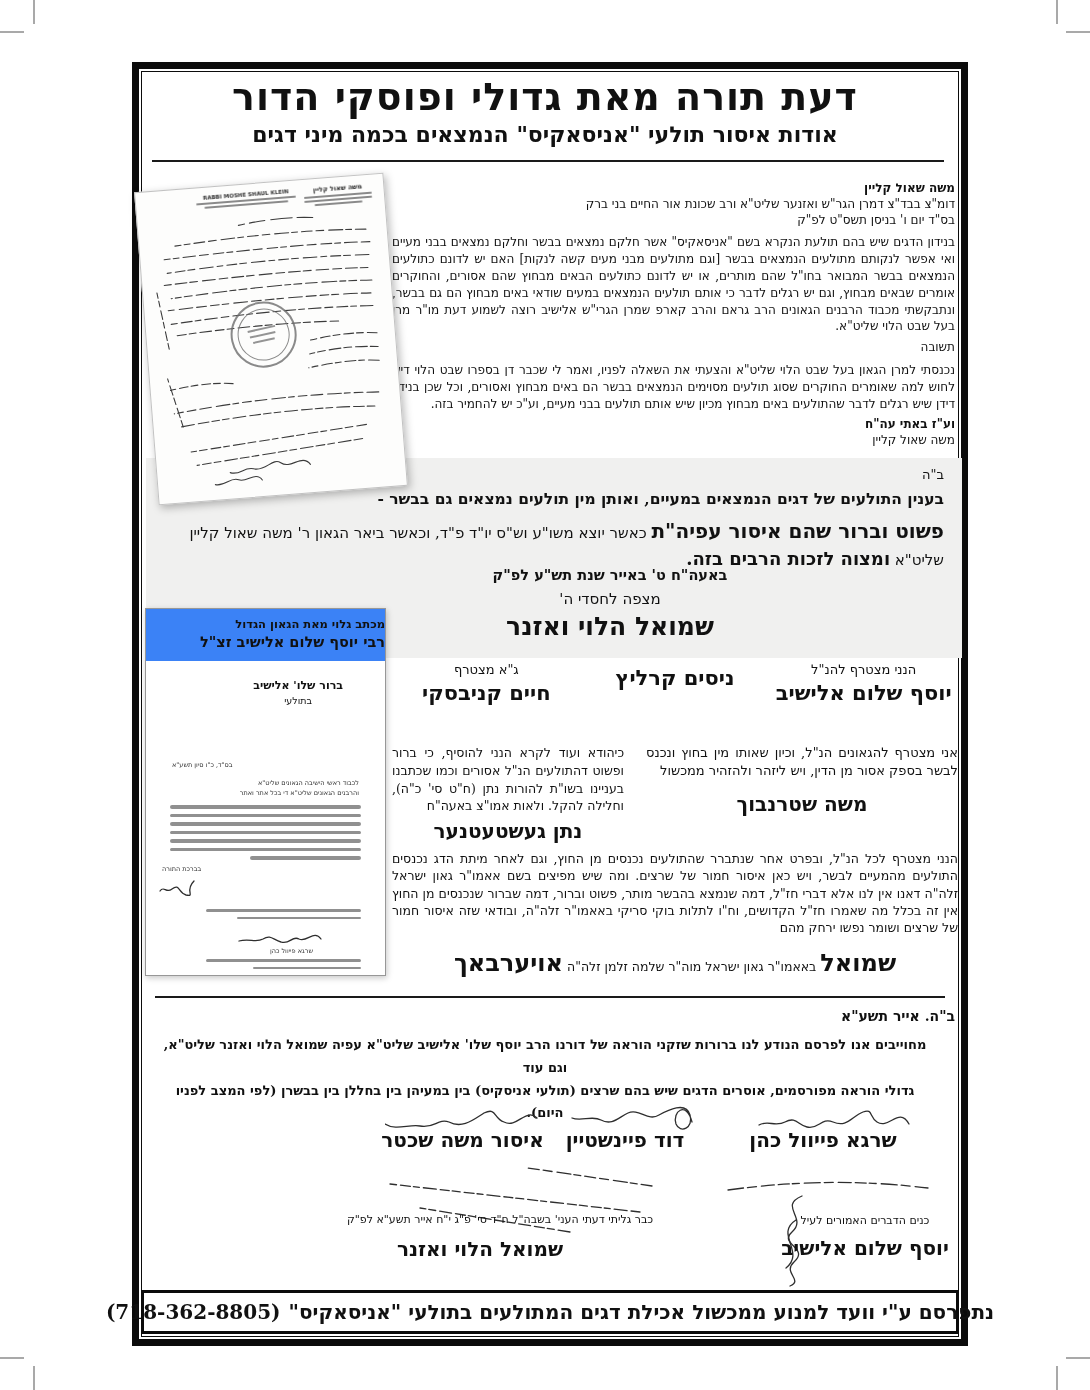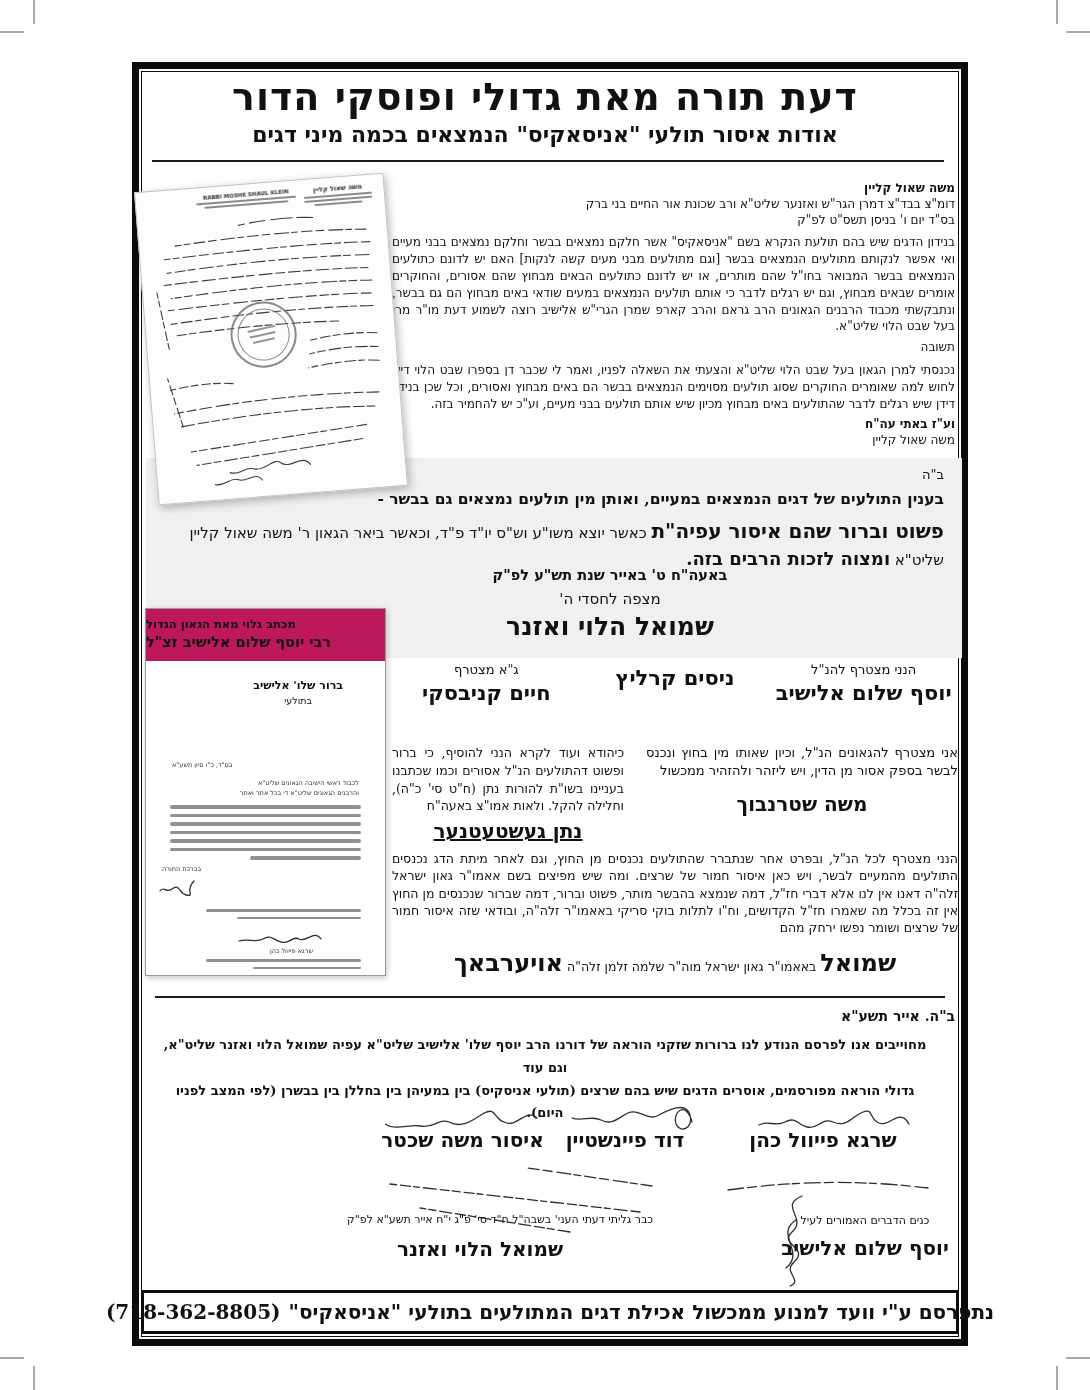--- a/index.html
+++ b/index.html
@@ -52,21 +52,21 @@
   .row2 p{margin:0;font-size:13px;line-height:1.42;text-align:justify;}
   .row2 .gp{font-size:12.5px;}
   .row2 .nm{font-size:20px;font-weight:bold;text-align:center;margin-top:11px;}
   .auer{left:392px;top:850px;width:566px;font-size:12.5px;line-height:1.38;text-align:justify;}
   .auerline{left:392px;top:948px;width:566px;text-align:center;white-space:nowrap;}
   .auerline .bg{font-size:24px;font-weight:bold;}
   .auerline .md{font-size:12.5px;}
   
   .letter2{left:145px;top:608px;width:241px;height:368px;background:#fff;border:1px solid #979797;
            box-shadow:1px 2px 6px rgba(0,0,0,.22);z-index:5;box-sizing:border-box;}
-  .letter2 .head{height:52px;background:#be185d;text-align:left;padding-top:8px;box-sizing:border-box;}
+  .letter2 .head{height:52px;background:#3b82f6;text-align:right;padding-top:8px;box-sizing:border-box;}
   .letter2 .head .h1{font-size:11.5px;font-weight:bold;}
   .letter2 .head .h2{font-size:14.5px;font-weight:bold;margin-top:2px;}
   .letter2 .lhead{position:absolute;right:42px;top:70px;text-align:center;}
   .letter2 .lhead .n{font-size:11px;font-weight:bold;}
   .letter2 .lhead .c{font-size:9.5px;margin-top:3px;}
   .tiny{font-size:6.5px;color:#333;}
   .bar{background:#909090;height:3.5px;border-radius:2px;filter:blur(.35px);margin-bottom:5px;}
   
   .botdate{left:555px;top:1008px;width:400px;text-align:right;font-size:14px;font-weight:bold;}
   .statement{left:160px;top:1034px;width:770px;text-align:center;font-size:13px;font-weight:bold;line-height:1.75;}
@@ -185,21 +185,21 @@
     </div>
   </div>
 
   <div class="abs row2">
     <div>
       <p>אני מצטרף להגאונים הנ"ל, וכיון שאותו מין בחוץ ונכנס לבשר בספק אסור מן הדין, ויש ליזהר ולהזהיר ממכשול</p>
       <div class="nm">משה שטרנבוך</div>
     </div>
     <div>
       <p class="gp">כיהודא ועוד לקרא הנני להוסיף, כי ברור ופשוט דהתולעים הנ"ל אסורים וכמו שכתבנו בעניינו בשו"ת להורות נתן (ח"ט סי' כ"ה), וחלילה להקל. ולאות אמו"צ באעה"ח</p>
-      <div class="nm" style="margin-top:4px;text-decoration:underline;">נתן געשטעטנער</div>
+      <div class="nm" style="margin-top:4px;">נתן געשטעטנער</div>
     </div>
   </div>
 
   <div class="abs auer rtl">הנני מצטרף לכל הנ"ל, ובפרט אחר שנתברר שהתולעים נכנסים מן החוץ, וגם לאחר מיתת הדג נכנסים התולעים מהמעיים לבשר, ויש כאן איסור חמור של שרצים. ומה שיש מפיצים בשם אאמו"ר גאון ישראל זלה"ה דאנו אין לנו אלא דברי חז"ל, דמה שנמצא בהבשר מותר, פשוט וברור, דמה שברור שנכנסים מן החוץ אין זה בכלל מה שאמרו חז"ל הקדושים, וח"ו לתלות בוקי סריקי באאמו"ר זלה"ה, ובודאי שזה איסור חמור של שרצים ושומר נפשו ירחק מהם</div>
   <div class="abs auerline rtl">
     <span class="bg">שמואל</span><span class="md"> באאמו"ר גאון ישראל מוה"ר שלמה זלמן זלה"ה </span><span class="bg">אויערבאך</span>
   </div>
 
   <div class="abs letter2 rtl">
     <div class="head">

